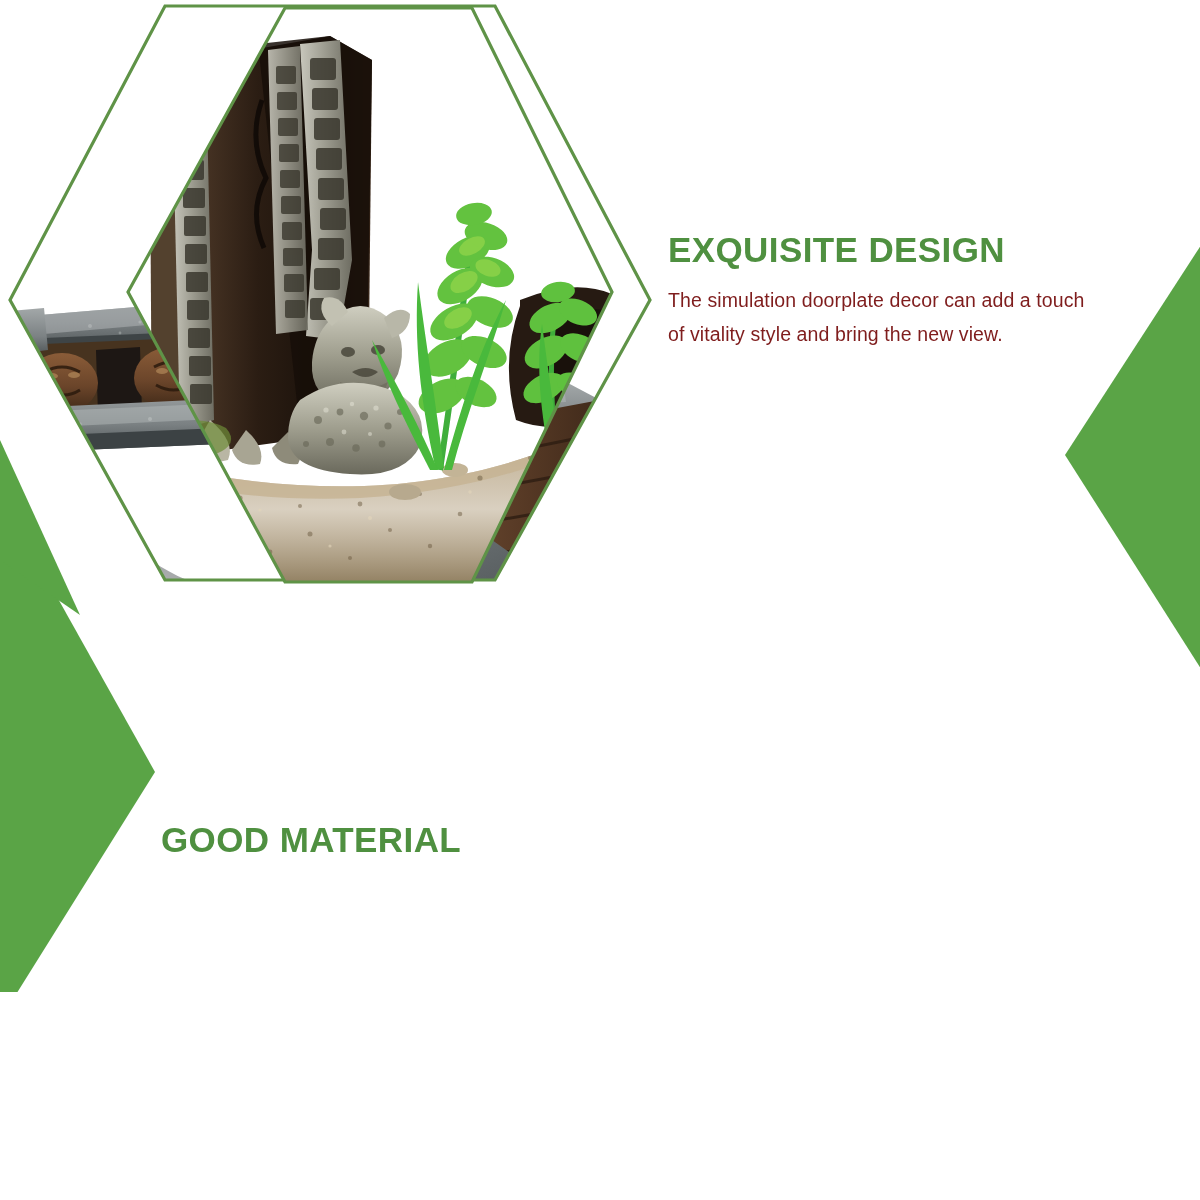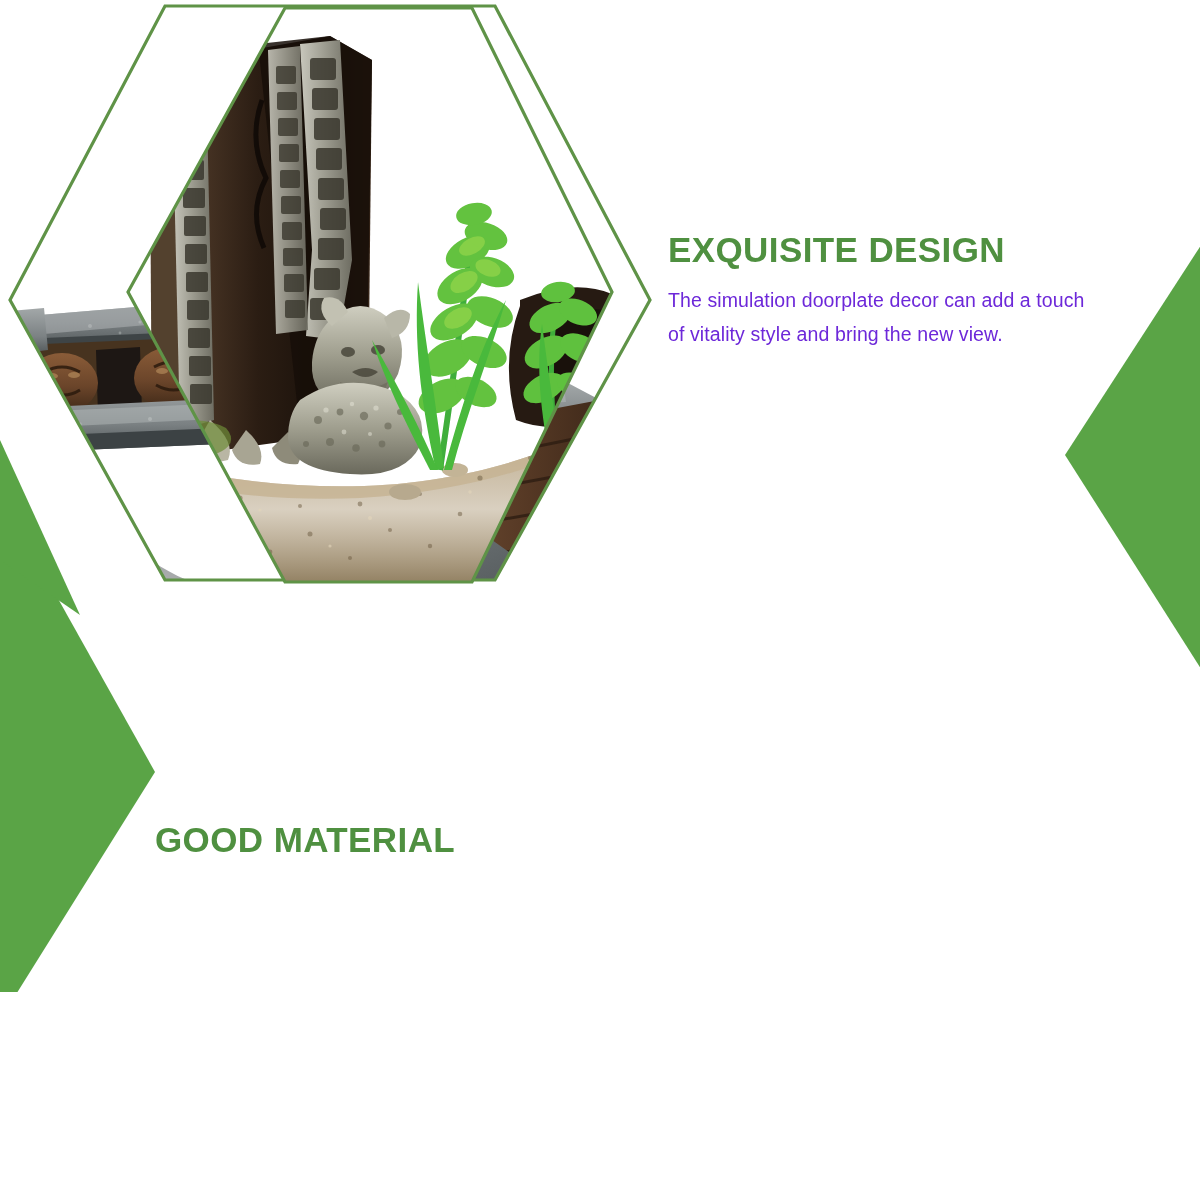--- a/index.html
+++ b/index.html
@@ -16,27 +16,27 @@
   #chev-left{left:0;top:440px;width:170px;height:600px;}
   #chev-right{right:0;top:150px;width:175px;height:600px;}
   .hexline{position:absolute;pointer-events:none;}
 
   #hex-left-wrap{left:8px;top:165px;width:660px;height:600px;}
   #hex-right-wrap{left:545px;top:450px;width:640px;height:600px;}
 
   
   .block{position:absolute;}
   #block-design{left:668px;top:232px;width:420px;}
-  #block-material{left:155px;top:822px;width:420px;}
+  #block-material{left:161px;top:822px;width:420px;}
   .headline{
     font-size:35px;font-weight:bold;letter-spacing:.4px;
     color:#4f9040;margin:0 0 14px 0;line-height:1.05;
   }
   .body-copy{
-    font-size:19.5px;color:#6d28d9;line-height:1.78;margin:0;
+    font-size:19.5px;color:#7f1d1d;line-height:1.78;margin:0;
     font-weight:400;letter-spacing:.1px;
   }
 </style>
 </head>
 <body>
 
 <div id="stage">
 
   <svg class="chev" id="chev-left" viewBox="0 0 170 600" preserveAspectRatio="none">
     <polygon points="0,55 0,580 155,332 0,55" fill="#5aa446"></polygon>

